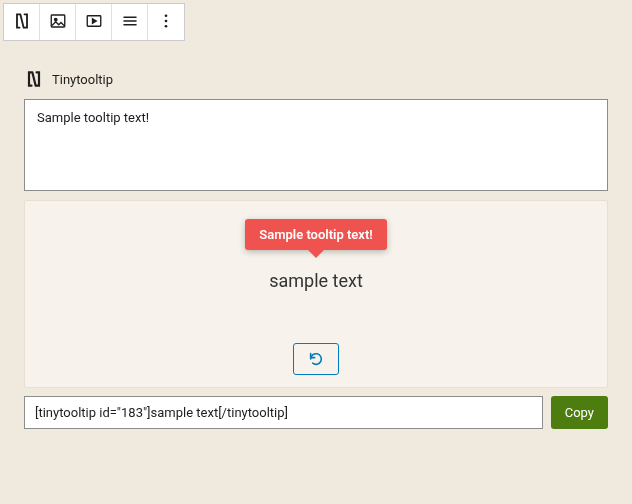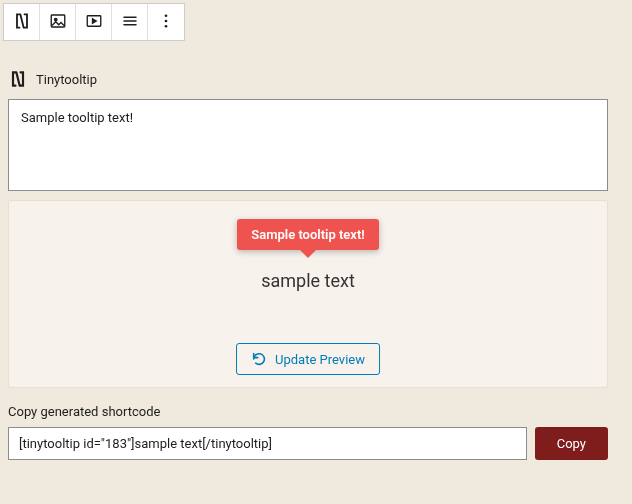--- a/index.html
+++ b/index.html
@@ -25,21 +25,21 @@
   display: flex;
   align-items: center;
   justify-content: center;
   border-right: 1px solid #e0e0e0;
   cursor: pointer;
   color: #1e1e1e;
 }
 .toolbar-btn:last-child { border-right: none; }
 .toolbar-btn.active { background: #fff; }
 .panel {
-  margin: 24px 24px 0 8px;
+  margin: 24px 24px 0 24px;
   background: #f0e9dd;
 }
 .panel-header {
   display: flex;
   align-items: center;
   gap: 8px;
   padding: 4px 0 10px 0;
 }
 .panel-header .hicon {
   color: #1e1e1e;
@@ -127,24 +127,24 @@
   flex: 1;
   border: 1px solid #8c8c8c;
   background: #fff;
   padding: 8px 10px;
   font-size: 13px;
   font-family: inherit;
   color: #1e1e1e;
   outline: none;
 }
 .copy-btn {
-  background: #7f1d1d;
+  background: #4d7c0f;
   color: #fff;
   border: none;
-  padding: 0 22px;
+  padding: 0 14px;
   border-radius: 3px;
   font-size: 13px;
   cursor: pointer;
   font-family: inherit;
 }
 </style>
 </head>
 <body>
 
 <div class="toolbar">
@@ -207,22 +207,20 @@
   <div class="preview">
     <div class="tooltip">Sample tooltip text!</div>
     <div class="sample">sample text</div>
     <button class="update-btn">
       <span>
         <svg width="16" height="16" viewBox="0 0 24 24" fill="none" stroke="currentColor" stroke-width="2.4" stroke-linecap="round">
             <path d="M4 12a8 8 0 1 1 3 6.3"></path>
             <path d="M4 4v6h6"></path>
           </svg>
       </span>
-      <span>Update Preview</span>
     </button>
   </div>
 
-  <div class="copylabel">Copy generated shortcode</div>
   <div class="copyrow">
     <input class="shortcode-input" type="text" value="[tinytooltip id=&quot;183&quot;]sample text[/tinytooltip]" style="">
     <button class="copy-btn">Copy</button>
   </div>
 </div>
 
 </body></html>

